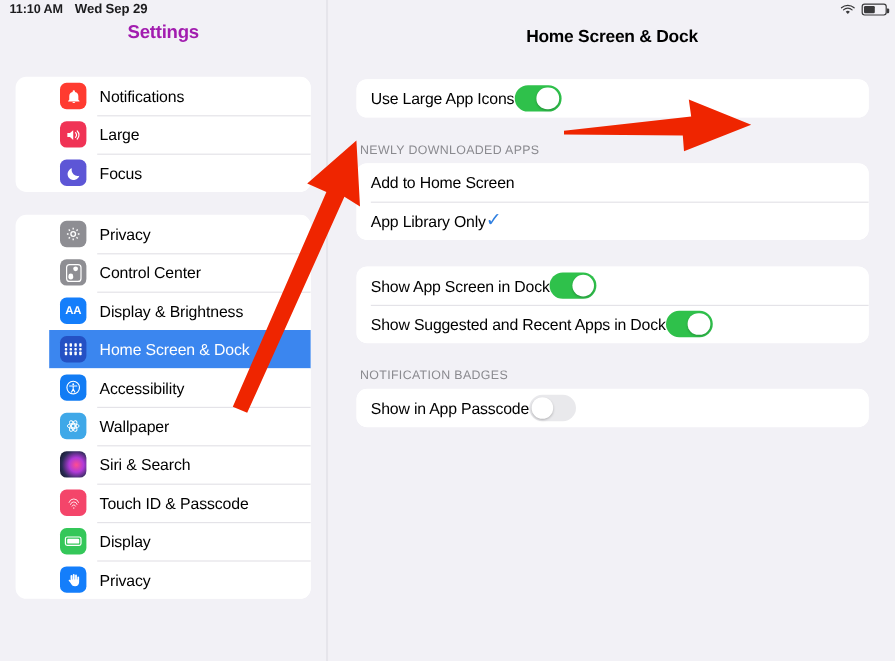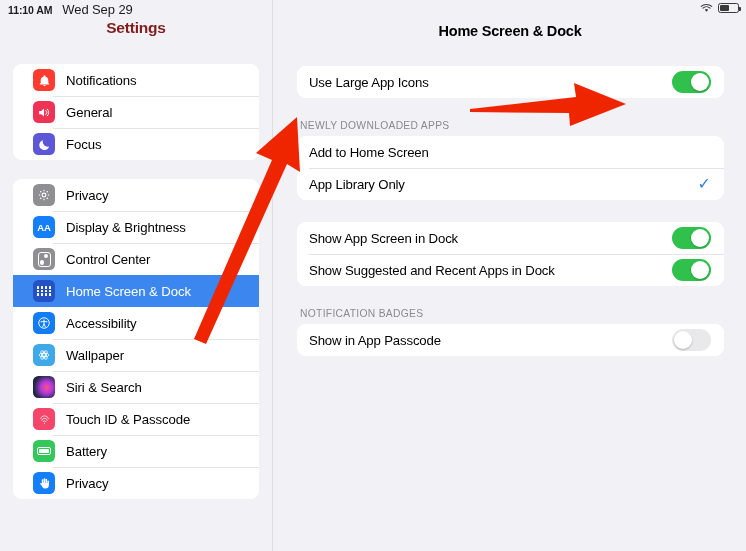--- a/index.html
+++ b/index.html
@@ -12,45 +12,45 @@
   }
   #root { position: relative; width: 746px; height: 551px; background: #f2f1f6; }
 
   
   .statusbar {
     position: absolute; top: 0; left: 0; width: 746px; height: 18px;
     display: flex; align-items: center; z-index: 40; padding-left: 16px;
   }
   .sb-left { position: absolute; left: 8px; top: 2px; display: flex; align-items: center; gap: 10px; }
   .sb-time { font-size: 10.5px; font-weight: bold; color: #1c1c1e; letter-spacing: -0.1px; }
-  .sb-date { font-size: 13px; font-weight: normal; color: #1c1c1e; letter-spacing: -0.1px; }
+  .sb-date { font-size: 11px; font-weight: bold; color: #1c1c1e; letter-spacing: -0.1px; }
   .sb-right { position: absolute; right: 7px; top: 3px; display: flex; align-items: center; gap: 5px; }
   .wifi-ic { width: 13px; height: 10px; }
   .batt { width: 21px; height: 10px; border: 1px solid #3a3a3c; border-radius: 2.5px; position: relative; }
   .batt::after {
     content:""; position: absolute; right: -3px; top: 3px; width: 1.6px; height: 4px;
     background: #3a3a3c; border-radius: 0 1px 1px 0;
   }
   .batt-fill { position: absolute; left: 1px; top: 1px; bottom: 1px; width: 46%; background: #3a3a3c; border-radius: 1px; }
 
   
   .sidebar {
     position: absolute; left: 0; top: 0; width: 273px; height: 551px;
     background: #f2f1f6; border-right: 1px solid #dedde3; overflow: hidden;
   }
   .sidebar-title {
     position: absolute; top: 19px; left: 0; width: 272px;
-    text-align: center; font-size: 15.5px; font-weight: bold; color: #7f1d1d;
+    text-align: center; font-size: 15.5px; font-weight: bold; color: #a21caf;
     letter-spacing: -0.2px;
   }
   .sb-groups { position: absolute; top: 64px; left: 13px; width: 246px; }
   .group { background: #ffffff; border-radius: 9px; overflow: hidden; margin-bottom: 19px; }
   .srow {
     position: relative; display: flex; align-items: center; height: 32px;
-    padding-left: 20px; background: #ffffff;
+    padding-left: 9px; background: #ffffff; margin-left: 28px;
   }
   .srow + .srow::before {
     content: ""; position: absolute; left: 40px; right: 0; top: 0; height: 1px; background: #e4e3e8;
   }
   .srow.selected { background: #3b86ef; }
   .srow.selected + .srow::before { background: transparent; }
   .srow.selected::before { background: transparent !important; }
   .sicon {
     width: 22px; height: 22px; border-radius: 5.5px; flex: 0 0 22px;
     display: flex; align-items: center; justify-content: center;
@@ -98,21 +98,21 @@
     position: absolute; top: 23px; left: 0; width: 472px; text-align: center;
     font-size: 14.5px; font-weight: bold; color: #000; letter-spacing: -0.2px;
   }
   .sections { position: absolute; top: 66px; left: 23px; width: 427px; }
   .sec-header {
     font-size: 10.3px; color: #8a8a8f; letter-spacing: 0.3px;
     padding: 0 0 5px 3px; text-transform: uppercase;
   }
   .card { background: #ffffff; border-radius: 9px; overflow: hidden; }
   .drow {
-    position: relative; display: flex; align-items: center; justify-content: space-between;
+    position: relative; display: flex; align-items: center; 
     height: 32px; padding: 0 13px 0 12px; background: #fff;
   }
   .drow + .drow::before {
     content: ""; position: absolute; left: 12px; right: 0; top: 0; height: 1px; background: #e4e3e8;
   }
   .dlabel { font-size: 13.2px; color: #000; letter-spacing: -0.15px; }
   .sec-gap { height: 22px; }
 
   
   .toggle { width: 39px; height: 22px; border-radius: 11px; position: relative; flex: 0 0 39px; }
@@ -166,56 +166,56 @@
           <span class="slabel">Notifications</span>
         </div>
         <div class="srow">
           <span class="sicon ic-sounds">
             <svg width="14" height="13" viewBox="0 0 24 24" fill="#fff">
                 <path d="M3 9v6h4l5 4.5V4.5L7 9H3z"></path>
                 <path d="M15.5 8.3a5 5 0 0 1 0 7.4" stroke="#fff" stroke-width="1.8" fill="none" stroke-linecap="round"></path>
                 <path d="M18.2 5.8a8.6 8.6 0 0 1 0 12.4" stroke="#fff" stroke-width="1.8" fill="none" stroke-linecap="round"></path>
               </svg>
           </span>
-          <span class="slabel">General</span>
+          <span class="slabel">Large</span>
         </div>
         <div class="srow">
           <span class="sicon ic-focus">
             <svg width="13" height="13" viewBox="0 0 24 24" fill="#fff">
                 <path d="M20.5 15.6A9.2 9.2 0 0 1 9.1 4.2 9.2 9.2 0 1 0 20.5 15.6z"></path>
               </svg>
           </span>
           <span class="slabel">Focus</span>
         </div>
       </div>
 
       <div class="group">
         <div class="srow">
           <span class="sicon ic-general">
             <svg width="14" height="14" viewBox="0 0 24 24" fill="none" stroke="#fff" stroke-width="1.9">
                 <circle cx="12" cy="12" r="3.3"></circle>
                 <path d="M12 3v2.4M12 18.6V21M21 12h-2.4M5.4 12H3M18.4 5.6l-1.7 1.7M7.3 16.7l-1.7 1.7M18.4 18.4l-1.7-1.7M7.3 7.3 5.6 5.6"></path>
               </svg>
           </span>
           <span class="slabel">Privacy</span>
-        </div>
-        <div class="srow">
-          <span class="sicon ic-display">
-            <span class="aa-text">AA</span>
-          </span>
-          <span class="slabel">Display &amp; Brightness</span>
         </div>
         <div class="srow">
           <span class="sicon ic-control">
             <span class="cc-art">
                 <i class="top"></i>
                 <i class="bot"></i>
               </span>
           </span>
           <span class="slabel">Control Center</span>
+        </div>
+        <div class="srow">
+          <span class="sicon ic-display">
+            <span class="aa-text">AA</span>
+          </span>
+          <span class="slabel">Display &amp; Brightness</span>
         </div>
         <div class="srow selected">
           <span class="sicon ic-home">
             <span class="hgrid">
                 <i></i>
                 <i></i>
                 <i></i>
                 <i></i>
                 <i></i>
                 <i></i>
@@ -262,21 +262,21 @@
               <path d="M9.3 16.2a2.9 2.9 0 0 1 5.4 0"></path>
               <path d="M12 18.6v1.2"></path>
             </svg>
           </span>
           <span class="slabel">Touch ID &amp; Passcode</span>
         </div>
         <div class="srow">
           <span class="sicon ic-battery">
             <span class="bat-art"></span>
           </span>
-          <span class="slabel">Battery</span>
+          <span class="slabel">Display</span>
         </div>
         <div class="srow">
           <span class="sicon ic-privacy">
             <svg width="13" height="13" viewBox="0 0 24 24" fill="#fff">
                 <path d="M7 12V5.4a1.4 1.4 0 0 1 2.8 0V11h.7V3.9a1.4 1.4 0 0 1 2.8 0V11h.7V4.6a1.4 1.4 0 0 1 2.8 0V11h.7V7.6a1.35 1.35 0 0 1 2.7 0v7.1c0 4-2.6 6.7-6.3 6.7-3.6 0-5.3-1.9-6.9-5L4.3 13c-.5-1 .2-2 1.2-1.8z"></path>
               </svg>
           </span>
           <span class="slabel">Privacy</span>
         </div>
       </div>

